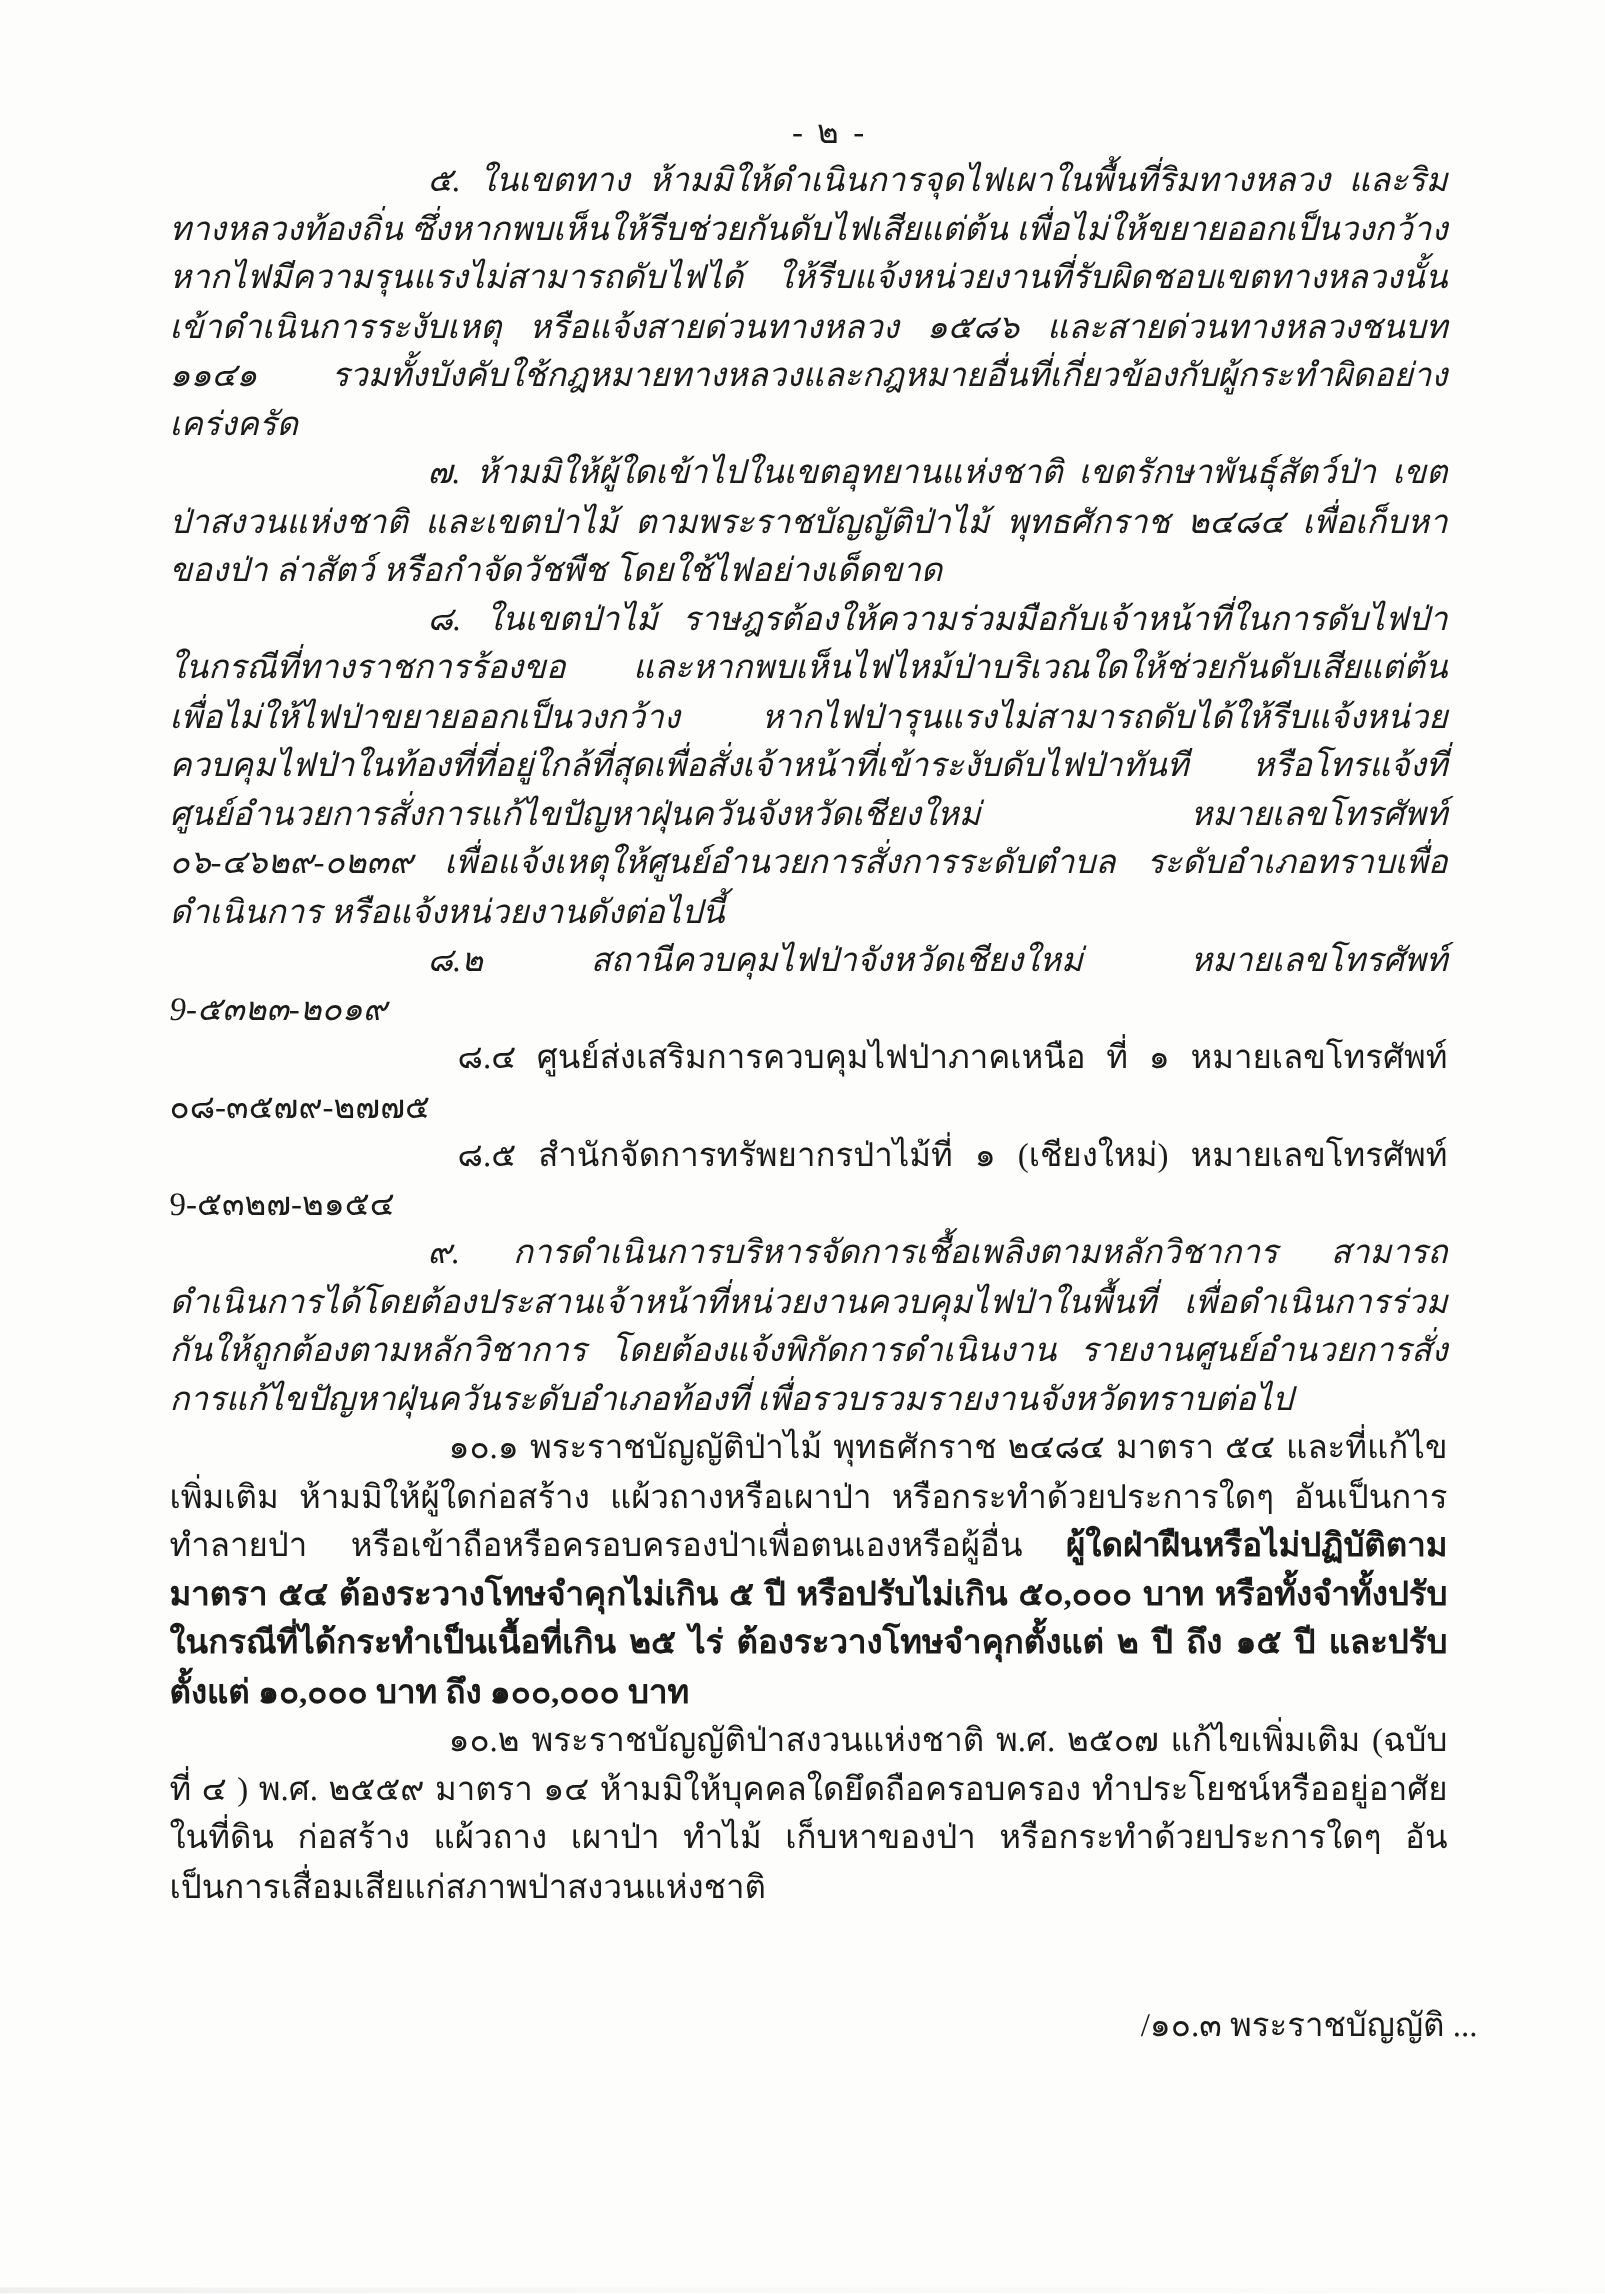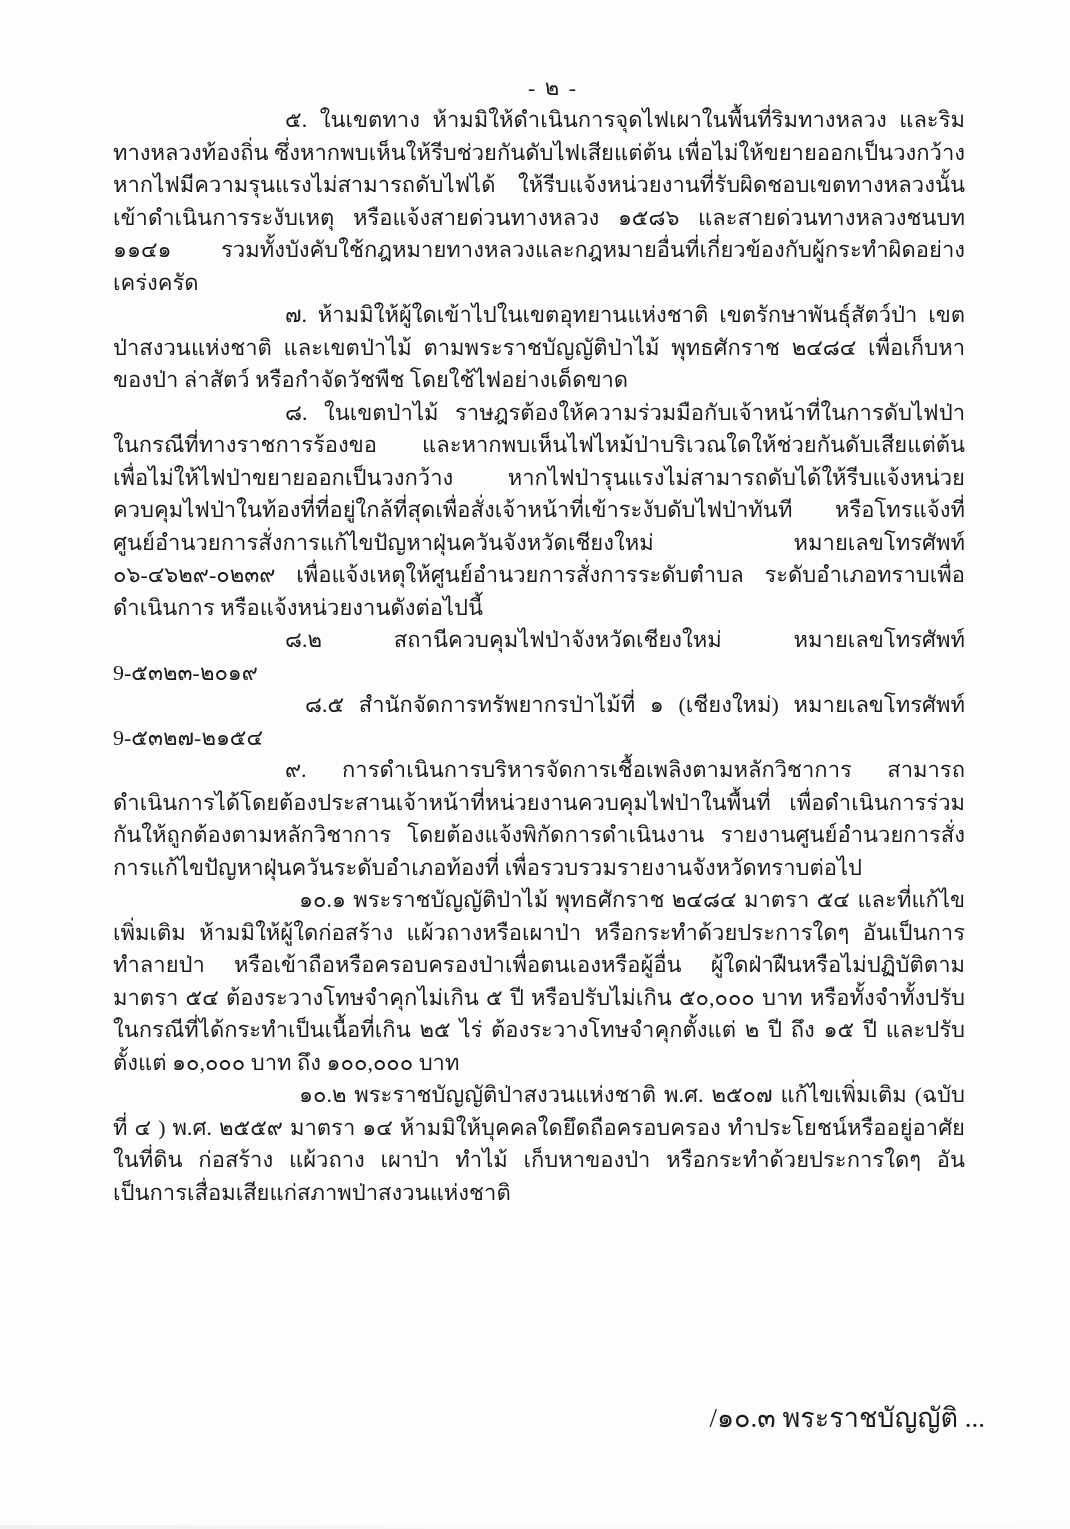--- a/index.html
+++ b/index.html
@@ -34,29 +34,29 @@
     font-size: 22px;
     line-height: 32.5px;
     text-align: justify;
     text-align-last: left;
     overflow-wrap: break-word;
   }
   p.para {
     margin: 0;
     padding: 0;
   }
-  .indent      { text-indent: 172px; }  
+  .indent      { text-indent: 172px; font-style: italic; }  
   .indent-sub  { text-indent: 192px; }  
   .indent-num  { text-indent: 186px; }  
-  .b { font-weight: normal; }
+  .b { font-weight: bold; }
   .footer-note {
     position: absolute;
-    top: 1396px;
+    top: 1332px;
     right: 85px;
-    font-size: 27px;
+    font-size: 22px;
   }
   
   .scan-edge {
     position: absolute;
     left: 0;
     bottom: 0;
     width: 100%;
     height: 4px;
     background: linear-gradient(to right, #ececec 0%, #f7f7f6 40%, #fbfbfa 100%);
     opacity: .8;
@@ -75,20 +75,21 @@
 
 
     <p class="para indent">๗. ห้ามมิให้ผู้ใดเข้าไปในเขตอุทยานแห่งชาติ เขตรักษาพันธุ์สัตว์ป่า เขตป่าสงวนแห่งชาติ และเขตป่าไม้ ตามพระราชบัญญัติป่าไม้ พุทธศักราช ๒๔๘๔ เพื่อเก็บหาของป่า ล่าสัตว์ หรือกำจัดวัชพืช โดยใช้ไฟอย่างเด็ดขาด</p>
 
     <p class="para indent">๘. ในเขตป่าไม้ ราษฎรต้องให้ความร่วมมือกับเจ้าหน้าที่ในการดับไฟป่าในกรณีที่ทางราชการร้องขอ และหากพบเห็นไฟไหม้ป่าบริเวณใดให้ช่วยกันดับเสียแต่ต้น เพื่อไม่ให้ไฟป่าขยายออกเป็นวงกว้าง หากไฟป่ารุนแรงไม่สามารถดับได้ให้รีบแจ้งหน่วยควบคุมไฟป่าในท้องที่ที่อยู่ใกล้ที่สุดเพื่อสั่งเจ้าหน้าที่เข้าระงับดับไฟป่าทันที หรือโทรแจ้งที่ศูนย์อำนวยการสั่งการแก้ไขปัญหาฝุ่นควันจังหวัดเชียงใหม่ หมายเลขโทรศัพท์ ๐๖-๔๖๒๙-๐๒๓๙ เพื่อแจ้งเหตุให้ศูนย์อำนวยการสั่งการระดับตำบล ระดับอำเภอทราบเพื่อดำเนินการ หรือแจ้งหน่วยงานดังต่อไปนี้</p>
 
 
     <p class="para indent">๘.๒ สถานีควบคุมไฟป่าจังหวัดเชียงใหม่ หมายเลขโทรศัพท์ 9-๕๓๒๓-๒๐๑๙</p>
 
 
+    <p class="para indent-sub">๘.๔ ศูนย์ส่งเสริมการควบคุมไฟป่าภาคเหนือ ที่ ๑ หมายเลขโทรศัพท์ ๐๘-๓๕๗๙-๒๗๗๕</p>
 
     <p class="para indent-sub">๘.๕ สำนักจัดการทรัพยากรป่าไม้ที่ ๑ (เชียงใหม่) หมายเลขโทรศัพท์ 9-๕๓๒๗-๒๑๕๔</p>
 
     <p class="para indent">๙. การดำเนินการบริหารจัดการเชื้อเพลิงตามหลักวิชาการ สามารถดำเนินการได้โดยต้องประสานเจ้าหน้าที่หน่วยงานควบคุมไฟป่าในพื้นที่ เพื่อดำเนินการร่วมกันให้ถูกต้องตามหลักวิชาการ โดยต้องแจ้งพิกัดการดำเนินงาน รายงานศูนย์อำนวยการสั่งการแก้ไขปัญหาฝุ่นควันระดับอำเภอท้องที่ เพื่อรวบรวมรายงานจังหวัดทราบต่อไป</p>
 
 
     <p class="para indent-num"><span>๑๐.๑ พระราชบัญญัติป่าไม้ พุทธศักราช ๒๔๘๔ มาตรา ๕๔ และที่แก้ไขเพิ่มเติม ห้ามมิให้ผู้ใดก่อสร้าง แผ้วถางหรือเผาป่า หรือกระทำด้วยประการใดๆ อันเป็นการทำลายป่า หรือเข้าถือหรือครอบครองป่าเพื่อตนเองหรือผู้อื่น </span><span class="b">ผู้ใดฝ่าฝืนหรือไม่ปฏิบัติตามมาตรา ๕๔ ต้องระวางโทษจำคุกไม่เกิน ๕ ปี หรือปรับไม่เกิน ๕๐,๐๐๐ บาท หรือทั้งจำทั้งปรับ ในกรณีที่ได้กระทำเป็นเนื้อที่เกิน ๒๕ ไร่ ต้องระวางโทษจำคุกตั้งแต่ ๒ ปี ถึง ๑๕ ปี และปรับตั้งแต่ ๑๐,๐๐๐ บาท ถึง ๑๐๐,๐๐๐ บาท</span></p>
 
     <p class="para indent-num"><span>๑๐.๒ พระราชบัญญัติป่าสงวนแห่งชาติ พ.ศ. ๒๕๐๗ แก้ไขเพิ่มเติม (ฉบับที่ ๔ ) พ.ศ. ๒๕๕๙ มาตรา ๑๔ ห้ามมิให้บุคคลใดยึดถือครอบครอง ทำประโยชน์หรืออยู่อาศัยในที่ดิน ก่อสร้าง แผ้วถาง เผาป่า ทำไม้ เก็บหาของป่า หรือกระทำด้วยประการใดๆ อันเป็นการเสื่อมเสียแก่สภาพป่าสงวนแห่งชาติ </span></p>
 

